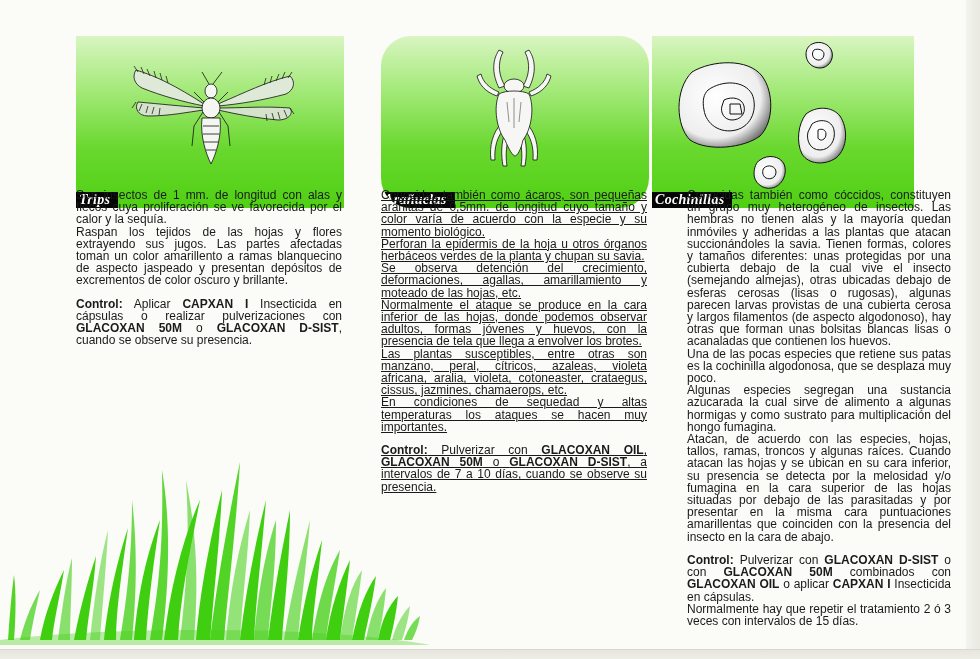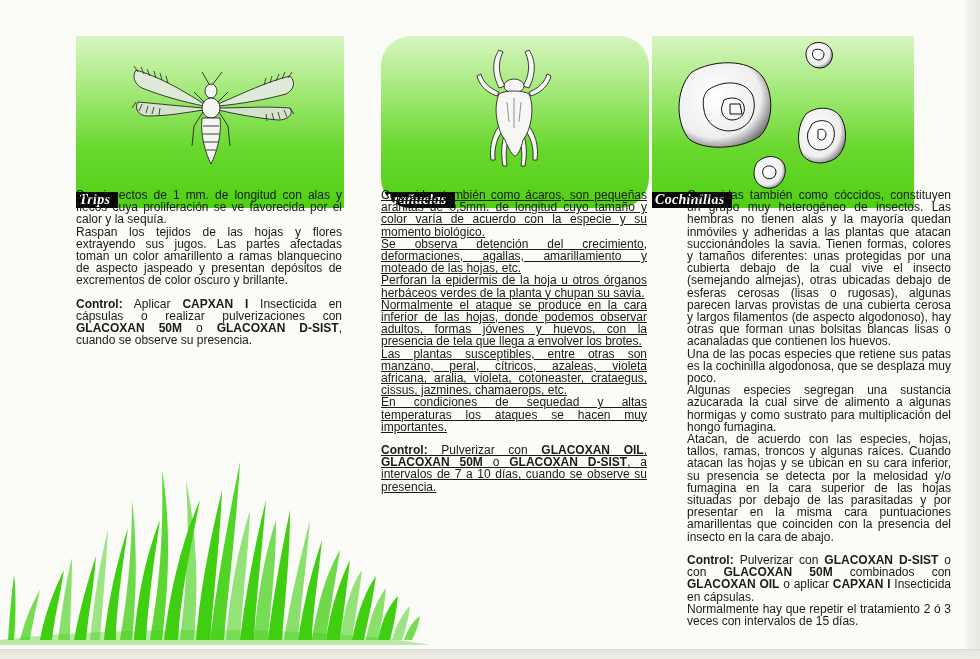--- a/index.html
+++ b/index.html
@@ -131,22 +131,22 @@
   <p>Son insectos de 1 mm. de longitud con alas y flecos cuya proliferación se ve favorecida por el calor y la sequía.</p>
   <p>Raspan los tejidos de las hojas y flores extrayendo sus jugos. Las partes afectadas toman un color amarillento a ramas blanquecino de aspecto jaspeado y presentan depósitos de excrementos de color oscuro y brillante.</p>
   <div class="gap"></div>
   <p>
     <b>Control:</b><span> Aplicar </span><b>CAPXAN I</b><span> Insecticida en cápsulas o realizar pulverizaciones con </span><b>GLACOXAN 50M</b><span> o </span><b>GLACOXAN D-SIST</b><span>, cuando se observe su presencia.</span>
   </p>
 </div>
 
 <div class="col" style="left:381px;width:266px;text-decoration:underline;">
   <p>Conocidas también como ácaros, son pequeñas arañitas de 0,5mm. de longitud cuyo tamaño y color varía de acuerdo con la especie y su momento biológico.</p>
+  <p>Perforan la epidermis de la hoja u otros órganos herbáceos verdes de la planta y chupan su savia.</p>
   <p>Se observa detención del crecimiento, deformaciones, agallas, amarillamiento y moteado de las hojas, etc.</p>
-  <p>Perforan la epidermis de la hoja u otros órganos herbáceos verdes de la planta y chupan su savia.</p>
   <p>Normalmente el ataque se produce en la cara inferior de las hojas, donde podemos observar adultos, formas jóvenes y huevos, con la presencia de tela que llega a envolver los brotes.</p>
   <p>Las plantas susceptibles, entre otras son manzano, peral, cítricos, azaleas, violeta africana, aralia, violeta, cotoneaster, crataegus, cissus, jazmines, chamaerops, etc.</p>
   <p>En condiciones de sequedad y altas temperaturas los ataques se hacen muy importantes.</p>
   <div class="gap"></div>
   <p>
     <b>Control:</b><span> Pulverizar con </span><b>GLACOXAN OIL</b><span>, </span><b>GLACOXAN 50M</b><span> o </span><b>GLACOXAN D-SIST</b><span>, a intervalos de 7 a 10 días, cuando se observe su presencia.</span>
   </p>
 </div>
 
 <div class="col" style="left:687px;width:264px;">

